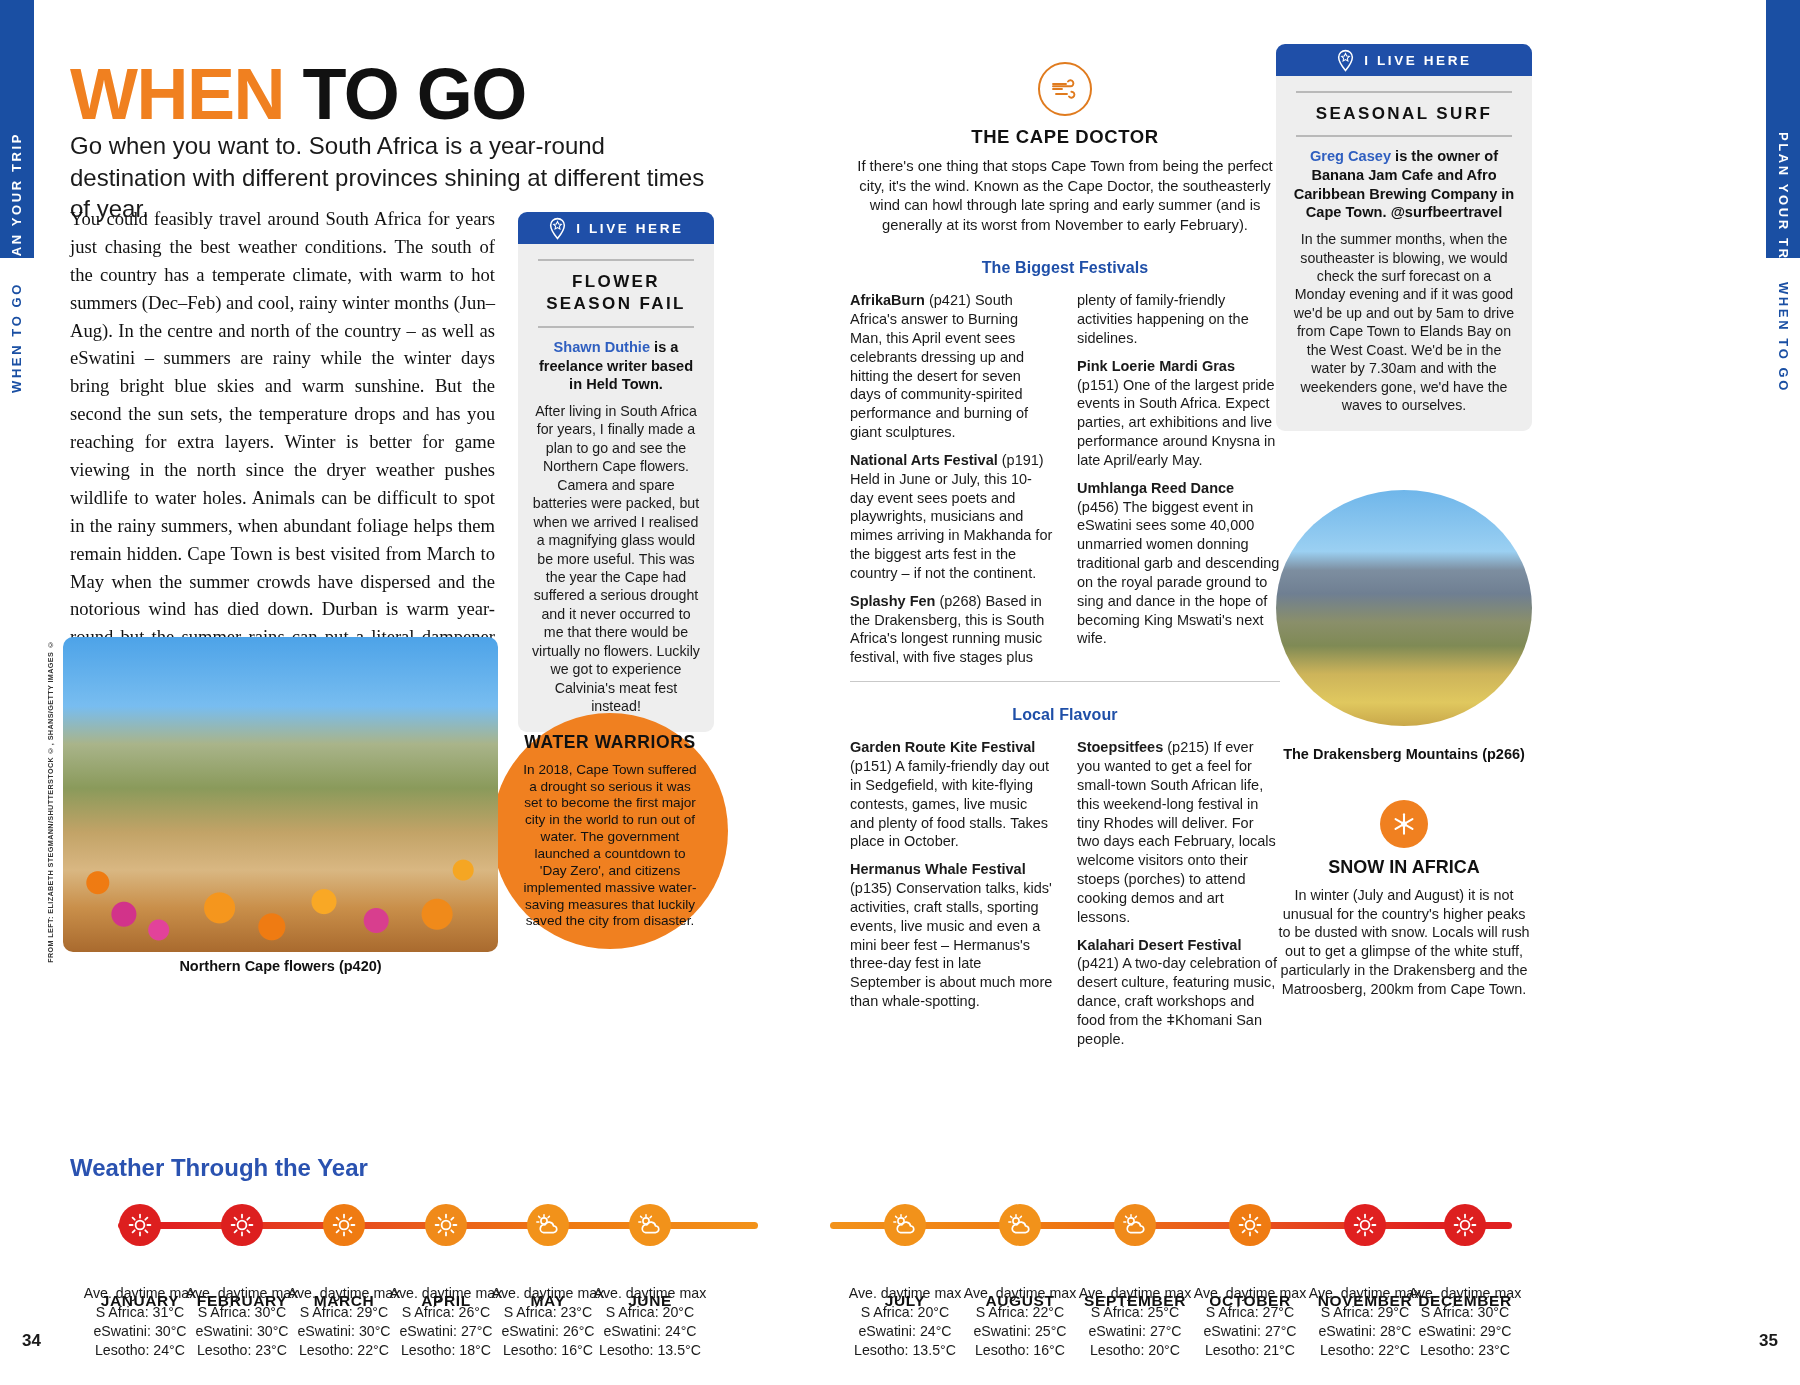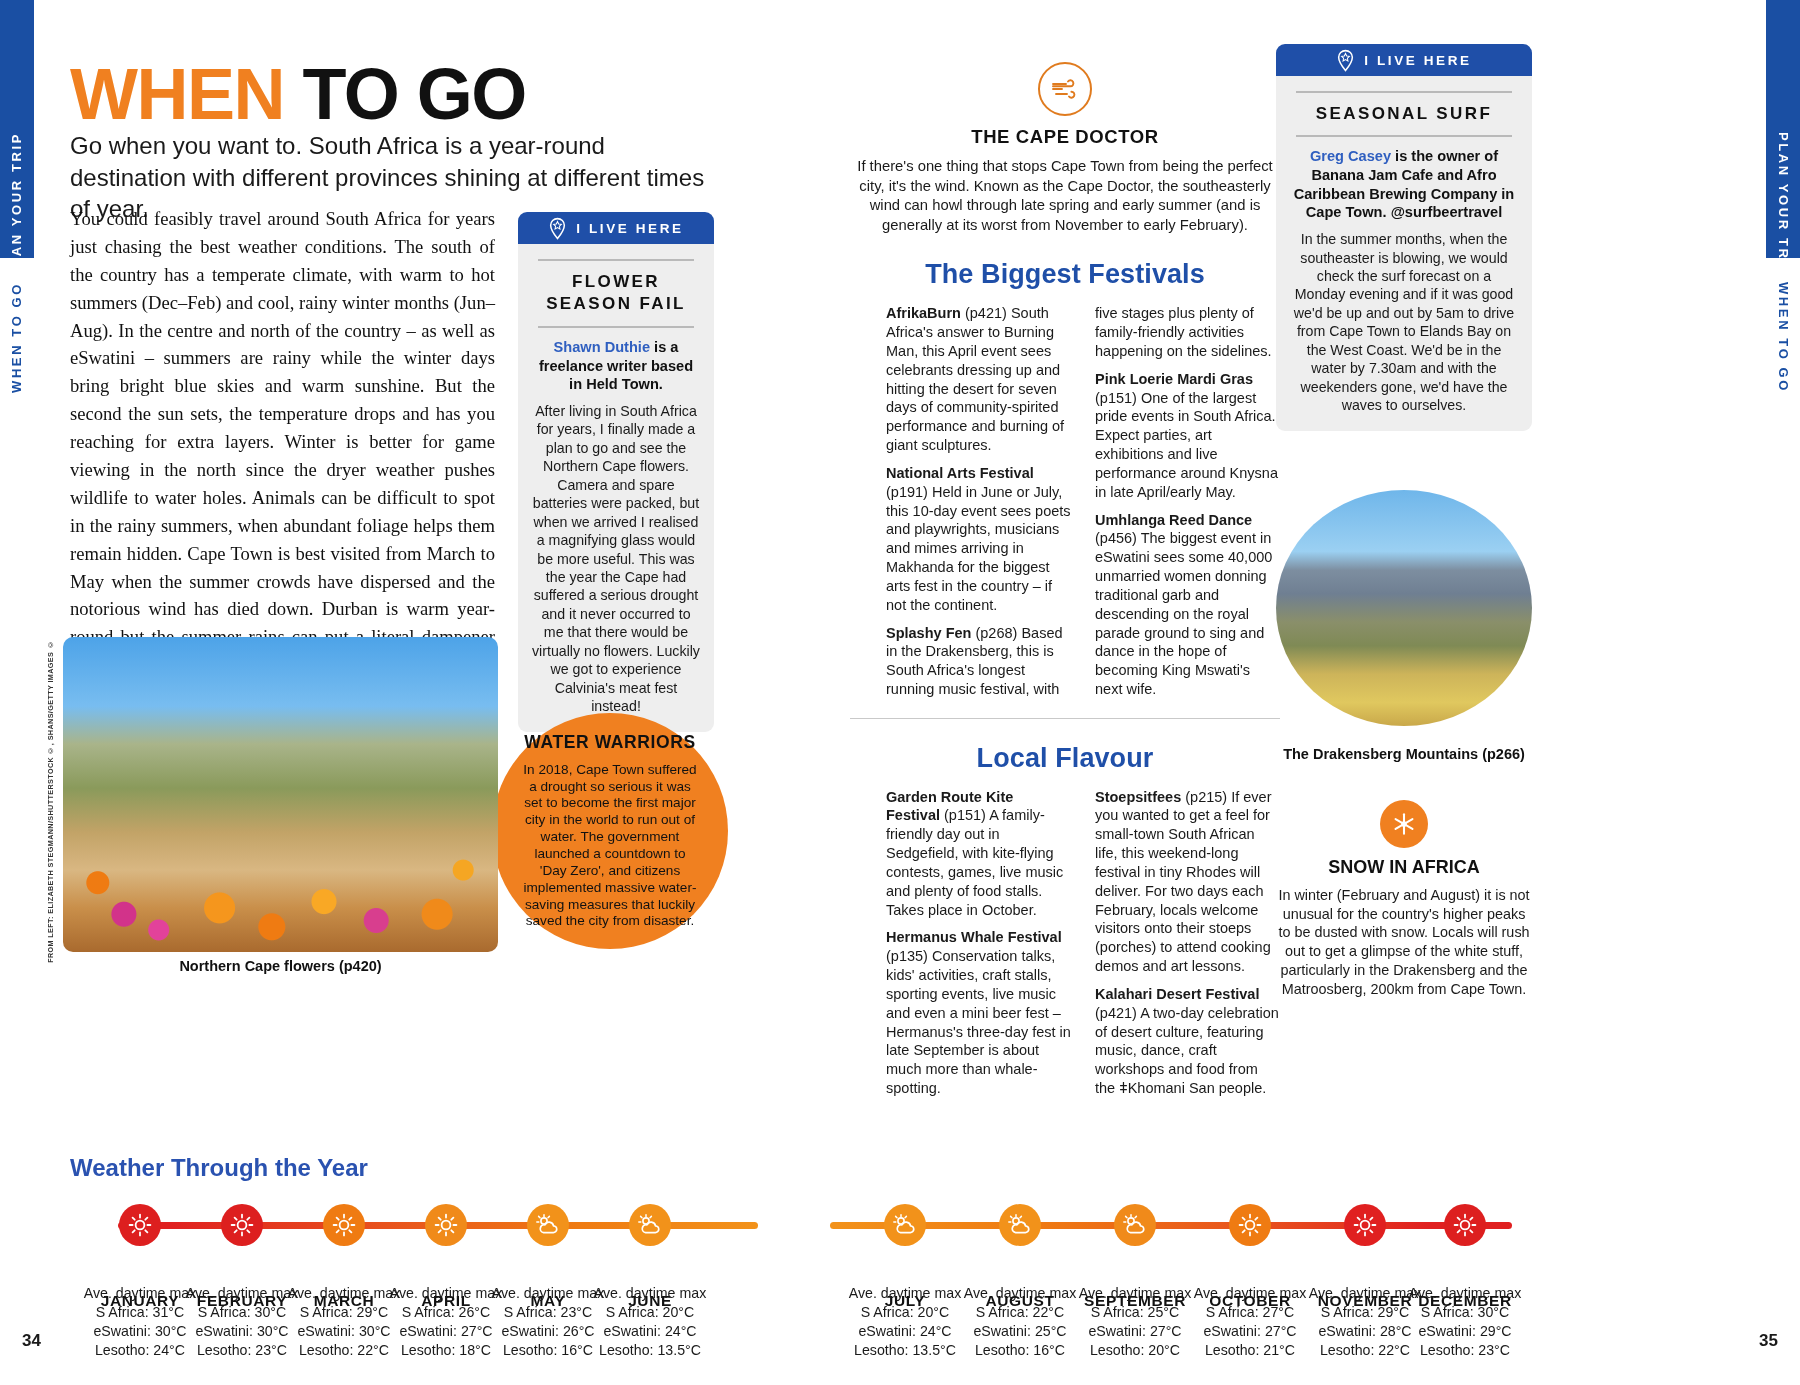--- a/index.html
+++ b/index.html
@@ -148,28 +148,27 @@
     display:flex; align-items:center; justify-content:center;
   }
   .feature-title {
     text-align:center; font-size:18.5px; font-weight:800; letter-spacing:0.6px;
     margin-top:10px; color:#111;
   }
   .feature-body {
     text-align:center; font-size:14.8px; line-height:1.32; margin-top:9px; color:#1a1a1a;
   }
   .section-title {
-    text-align:center; font-size:27px; font-weight:800; color:#1f4fa8;
+    text-align:center; font-size:16px; font-weight:800; color:#1f4fa8;
     margin-top:24px; letter-spacing:0.1px;
   }
   .two-col {
     column-count:2; column-gap:24px; margin-top:14px;
     font-size:14.5px; line-height:1.3; color:#1a1a1a;
     text-align:left;
-    margin-left:36px;
   }
   .two-col p { margin-bottom:9px; break-inside:avoid-column; }
   .two-col p.flow { break-inside:auto; }
   .two-col b { font-weight:800; }
   .hr-thin { height:1px; background:#c9c9c9; margin:14px 0 0; }
 
   
   .right-col { position:absolute; left:1276px; top:0; width:256px; text-align:center; }
   .snow-icon {
     width:48px; height:48px; border-radius:50%; background:#f08020;
@@ -320,21 +319,21 @@
       <svg viewBox="0 0 24 24" width="26" height="26">
         <g stroke="#fff" stroke-width="1.9" stroke-linecap="round">
           <path d="M12 3v18"></path>
             <path d="M4.2 7.5l15.6 9"></path>
             <path d="M19.8 7.5l-15.6 9"></path>
         </g>
         <circle cx="12" cy="12" r="2.6" fill="#fff"></circle>
       </svg>
     </div>
     <div class="snow-title">SNOW IN AFRICA</div>
-    <div class="snow-text">In winter (February and August) it is not unusual for the country's higher peaks to be dusted with snow. Locals will rush out to get a glimpse of the white stuff, particularly in the Drakensberg and the Matroosberg, 200km from Cape Town.</div>
+    <div class="snow-text">In winter (July and August) it is not unusual for the country's higher peaks to be dusted with snow. Locals will rush out to get a glimpse of the white stuff, particularly in the Drakensberg and the Matroosberg, 200km from Cape Town.</div>
   </div>
 
   <div class="weather-wrap">
     <div class="weather-title">Weather Through the Year</div>
     <div class="timeline">
       <div class="tl-line a"></div>
       <div class="tl-line b"></div>
       <div id="tl-nodes">
           <div class="tl-node" style="left: 49px; background: rgb(221, 31, 31);">
             <svg viewBox="0 0 24 24" width="24" height="24">

